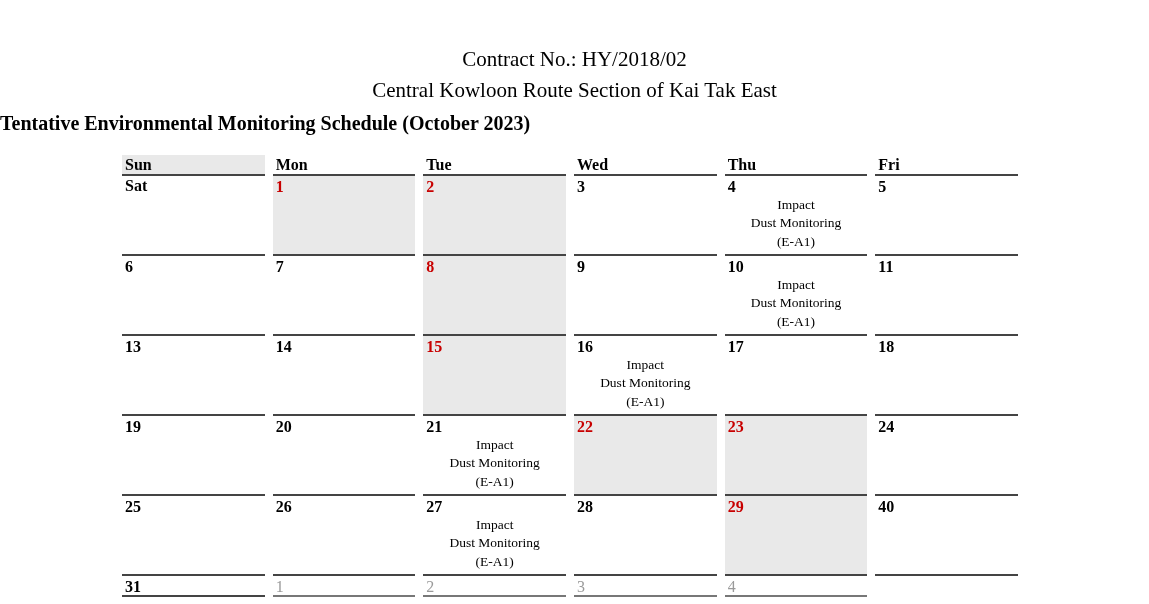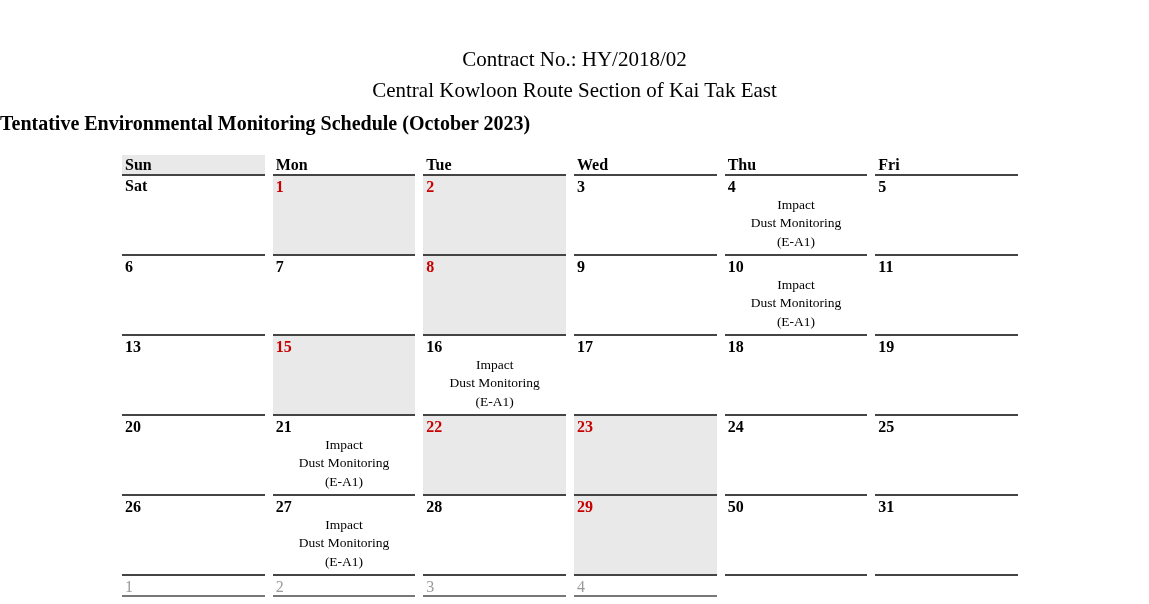--- a/index.html
+++ b/index.html
@@ -96,20 +96,23 @@
           <div>Dust Monitoring</div>
           <div>(E-A1)</div>
         </div>
       </div>
       <div class="cell normal">
         <div class="num">11</div>
       </div>
       <div class="cell normal">
         <div class="num">13</div>
       </div>
+      <div class="cell normal">
+        <div class="num">14</div>
+      </div>
       <div class="cell sunday">
         <div class="num">15</div>
       </div>
       <div class="cell normal">
         <div class="num">16</div>
         <div class="event">
           <div>Impact</div>
           <div>Dust Monitoring</div>
           <div>(E-A1)</div>
         </div>
@@ -157,21 +160,21 @@
           <div>(E-A1)</div>
         </div>
       </div>
       <div class="cell normal">
         <div class="num">28</div>
       </div>
       <div class="cell sunday">
         <div class="num">29</div>
       </div>
       <div class="cell normal">
-        <div class="num">50</div>
+        <div class="num">40</div>
       </div>
       <div class="cell normal">
         <div class="num">31</div>
       </div>
       <div class="cell other-month">
         <div class="num">1</div>
       </div>
       <div class="cell other-month">
         <div class="num">2</div>
       </div>

